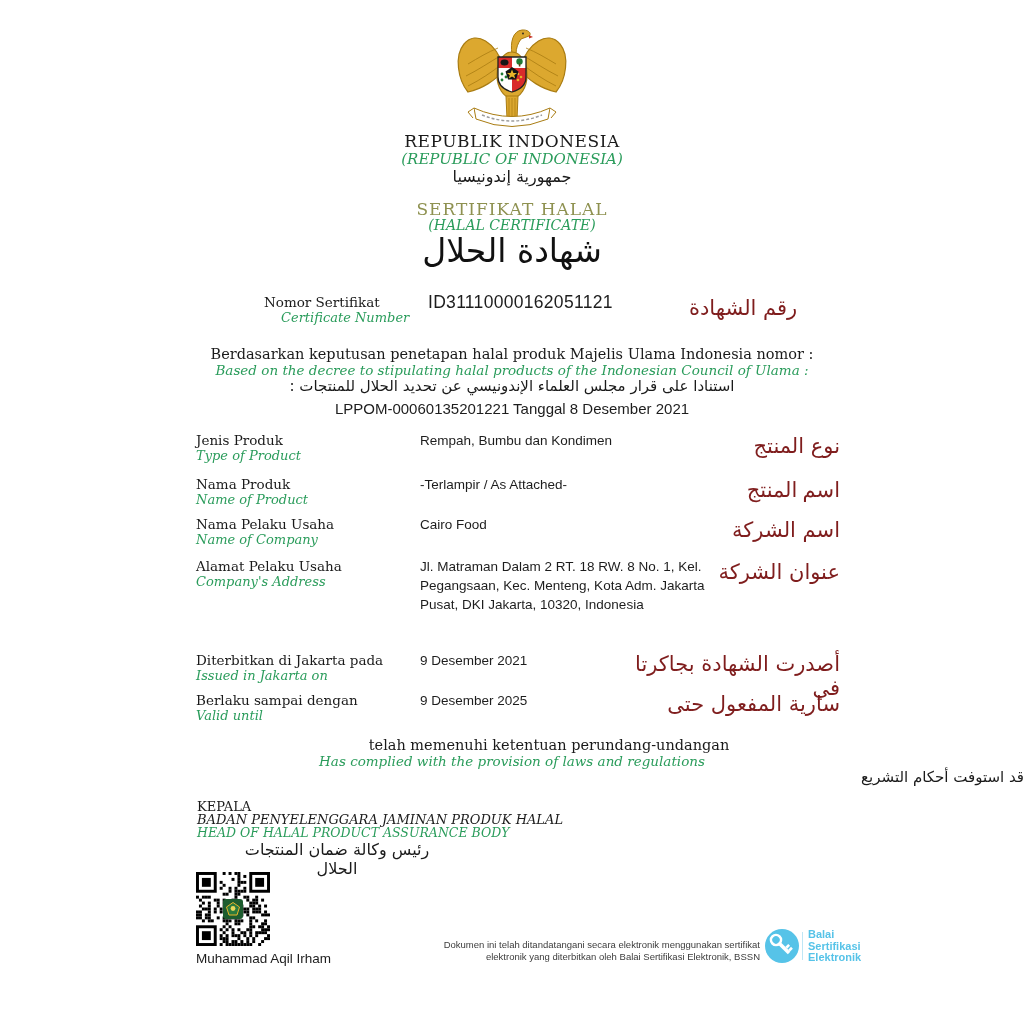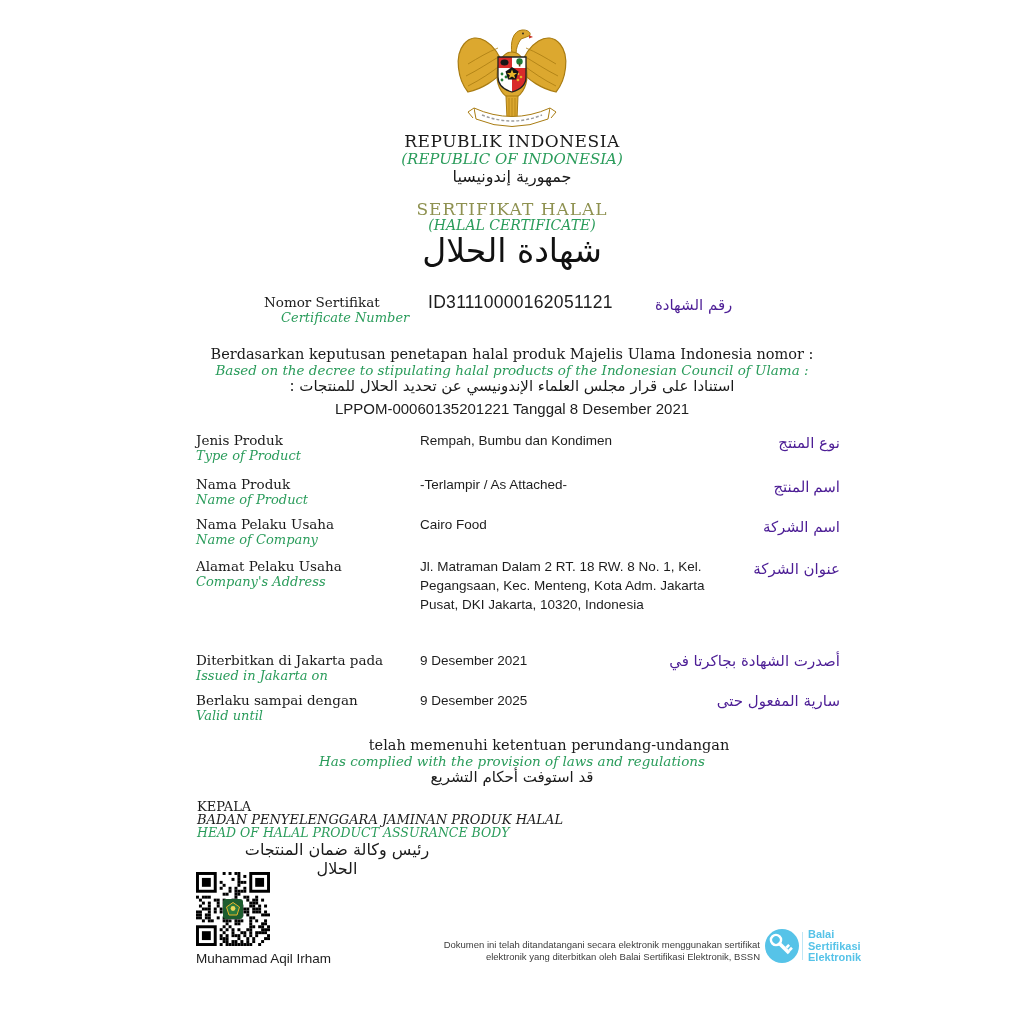--- a/index.html
+++ b/index.html
@@ -8,21 +8,21 @@
   .abs{position:absolute;}
   .center{width:100%;text-align:center;}
   .serif{font-family:"DejaVu Serif", serif;}
   .sans{font-family:"Liberation Sans", sans-serif;}
   .arabic{font-family:"DejaVu Sans", sans-serif;direction:rtl;unicode-bidi:isolate;}
   .green-it{color:#2a9c5b;font-style:italic;font-family:"DejaVu Serif", serif;}
   .olive{color:#8e9150;}
   .val{font-family:"Liberation Sans", sans-serif;color:#1d1d1d;font-size:13.5px;line-height:19px;}
   .lbl{font-size:13.5px;line-height:16px;}
   .sub{font-size:13px;line-height:15px;}
-  .ar-lbl{font-size:15px;color:#4c1d95;}
+  .ar-lbl{font-size:21px;color:#7f1d1d;margin-left:34px;}
   .row-ar{position:absolute;right:184px;text-align:right;width:220px;}
   .disc{font-family:"Liberation Sans", sans-serif;font-size:9.5px;color:#3c3c3c;line-height:12px;}
   .balai-txt{font-family:"Liberation Sans", sans-serif;font-weight:bold;font-size:11px;
              line-height:11.5px;color:#56c3e8;}
   #qrbox{position:absolute;left:196px;top:872px;width:74px;height:74px;}
   #qrlogo{position:absolute;left:27px;top:27px;width:20px;height:20px;background:#1d5c2f;
           border-radius:3px;display:flex;align-items:center;justify-content:center;}
 </style>
 </head>
 <body>
@@ -131,21 +131,21 @@
 
   <div>
     <div class="abs lbl serif" style="left:196px;top:692px;">Berlaku sampai dengan</div>
     <div class="abs green-it sub" style="left:196px;top:708px;">Valid until</div>
     <div class="abs val" style="left:420px;top:691px;width:300px;">9 Desember 2025</div>
     <div class="abs arabic ar-lbl row-ar" style="top:692px;">سارية المفعول حتى</div>
   </div>
 
   <div class="abs center serif" style="top:737px;font-size:14.5px;padding-left:37px;">telah memenuhi ketentuan perundang-undangan</div>
   <div class="abs center green-it" style="top:753px;font-size:13.5px;">Has complied with the provision of laws and regulations</div>
-  <div class="abs center arabic" style="top:768px;font-size:15px;">قد استوفت أحكام التشريع</div>
+  <div class="abs center arabic" style="top:768px;font-size:15px;text-align:right;">قد استوفت أحكام التشريع</div>
 
   <div class="abs serif" style="left:197px;top:799px;font-size:13px;">KEPALA</div>
   <div class="abs serif" style="left:197px;top:812px;font-size:13px;font-style:italic;">BADAN PENYELENGGARA JAMINAN PRODUK HALAL</div>
   <div class="abs green-it" style="left:197px;top:825px;font-size:12.5px;">HEAD OF HALAL PRODUCT ASSURANCE BODY</div>
   <div class="abs arabic" style="left:227px;top:840px;font-size:16px;width:220px;text-align:center;">رئيس وكالة ضمان المنتجات الحلال</div>
 
   <div id="qrbox">
     <svg id="qr" width="74" height="74" viewBox="0 0 74 74">
         <rect x="26.64" y="0" width="2.96" height="2.96" fill="#000"></rect>
         <rect x="32.56" y="0" width="2.96" height="2.96" fill="#000"></rect>

